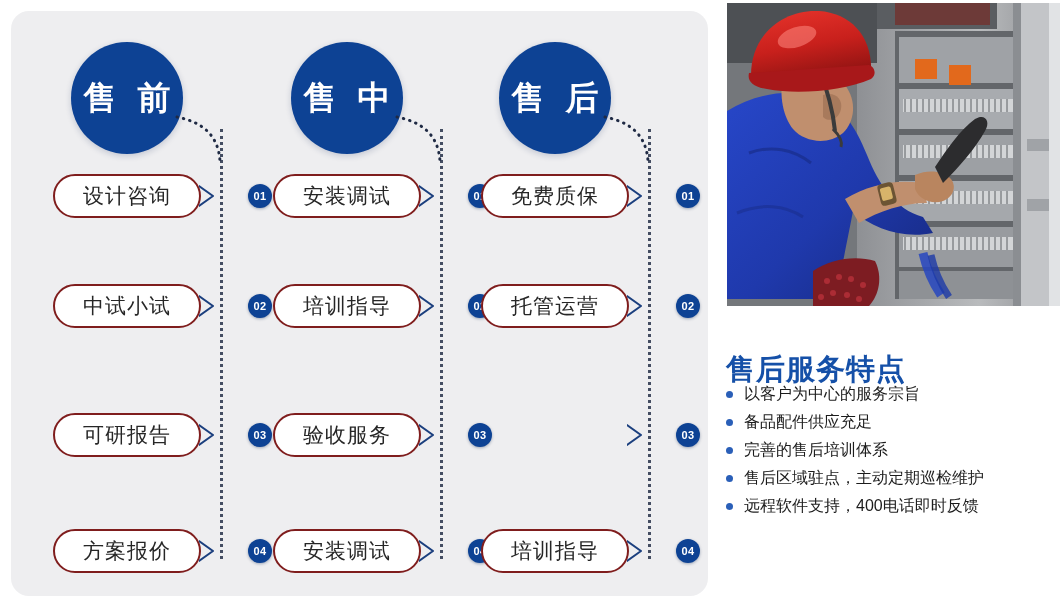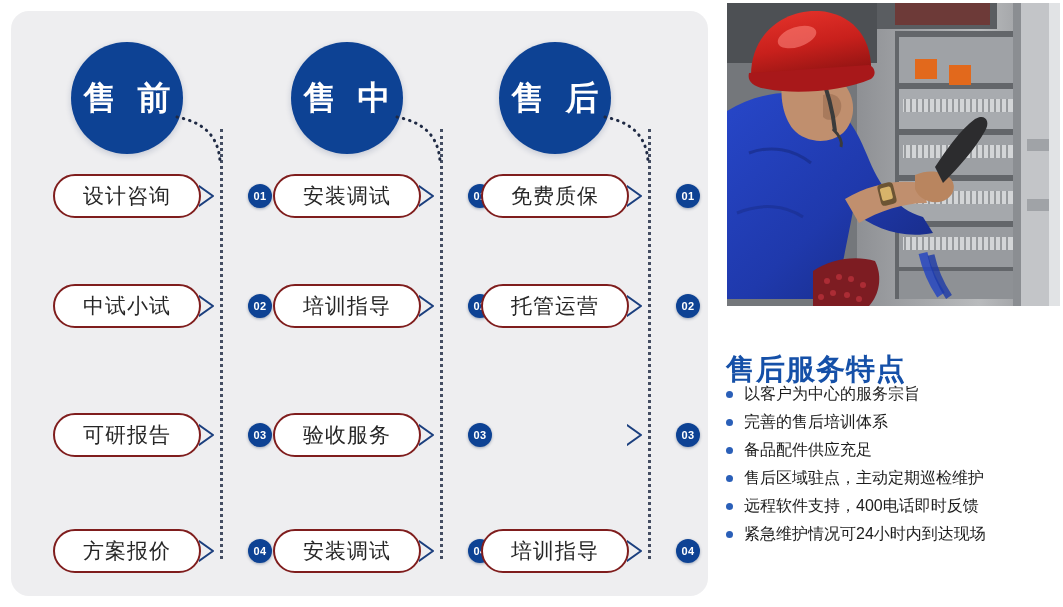--- a/index.html
+++ b/index.html
@@ -425,18 +425,17 @@
       <circle cx="132" cy="296" r="3"></circle>
         <circle cx="94" cy="294" r="3"></circle>
     </g>
   </svg>
 </div>
 
 <div class="side-title">售后服务特点</div>
 
 <ul class="bullets">
   <li><span class="dot"></span><span>以客户为中心的服务宗旨</span></li>
+  <li><span class="dot"></span><span>备品配件供应充足</span></li>
   <li><span class="dot"></span><span>完善的售后培训体系</span></li>
-  <li><span class="dot"></span><span>备品配件供应充足</span></li>
   <li><span class="dot"></span><span>售后区域驻点，主动定期巡检维护</span></li>
   <li><span class="dot"></span><span>远程软件支持，400电话即时反馈</span></li>
-  <li><span class="dot"></span><span>紧急维护情况可24小时内到达现场</span></li>
 </ul>
 
 </body></html>

